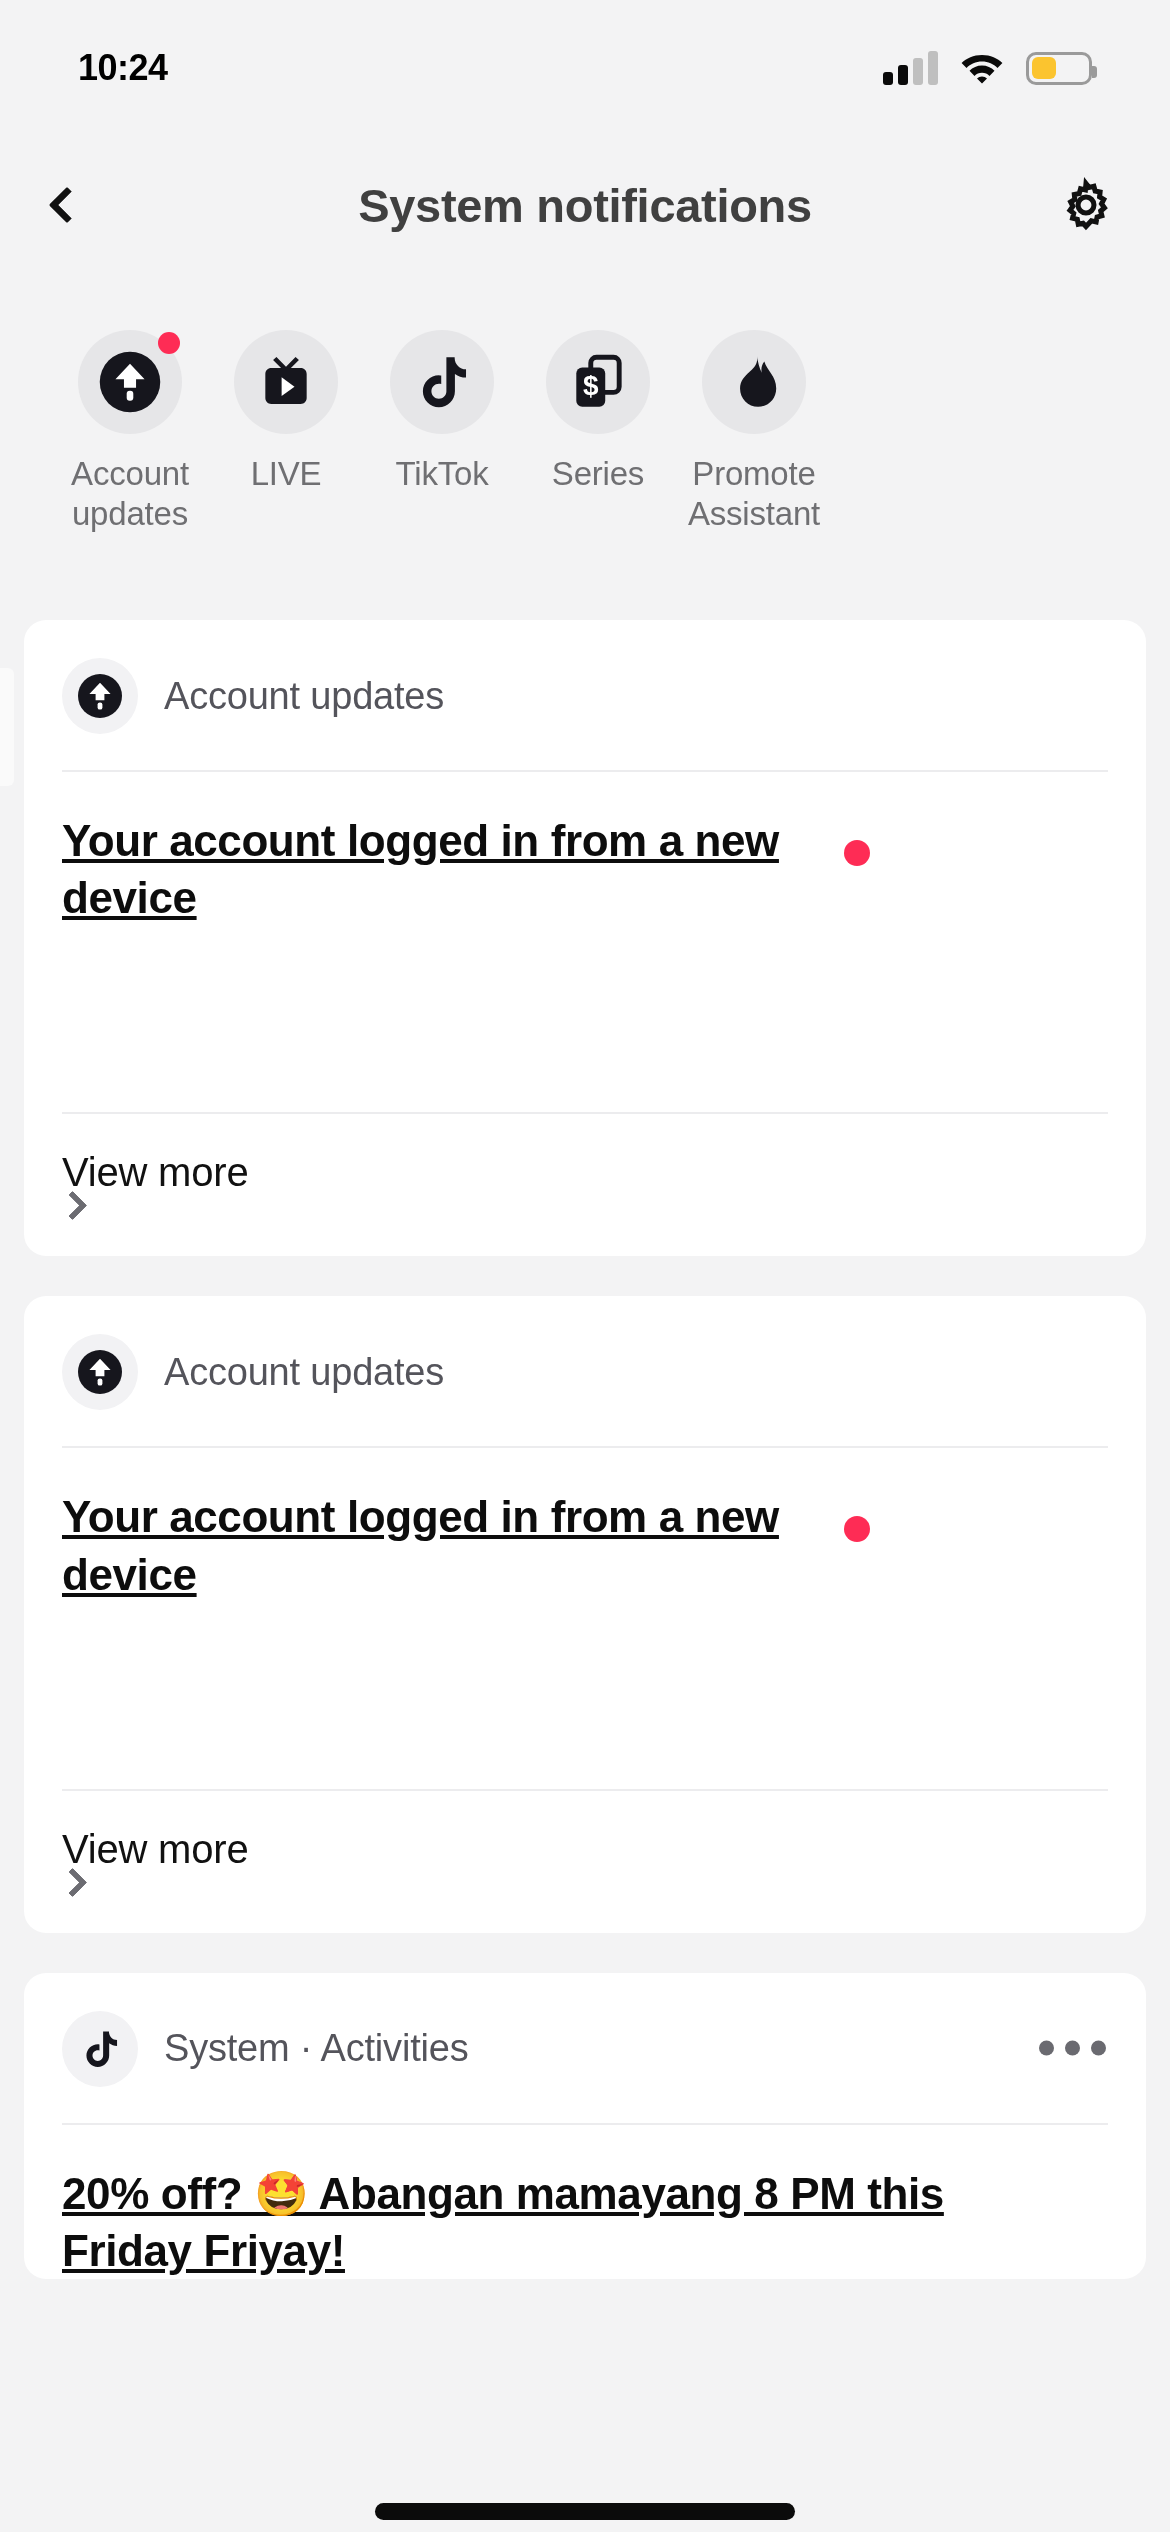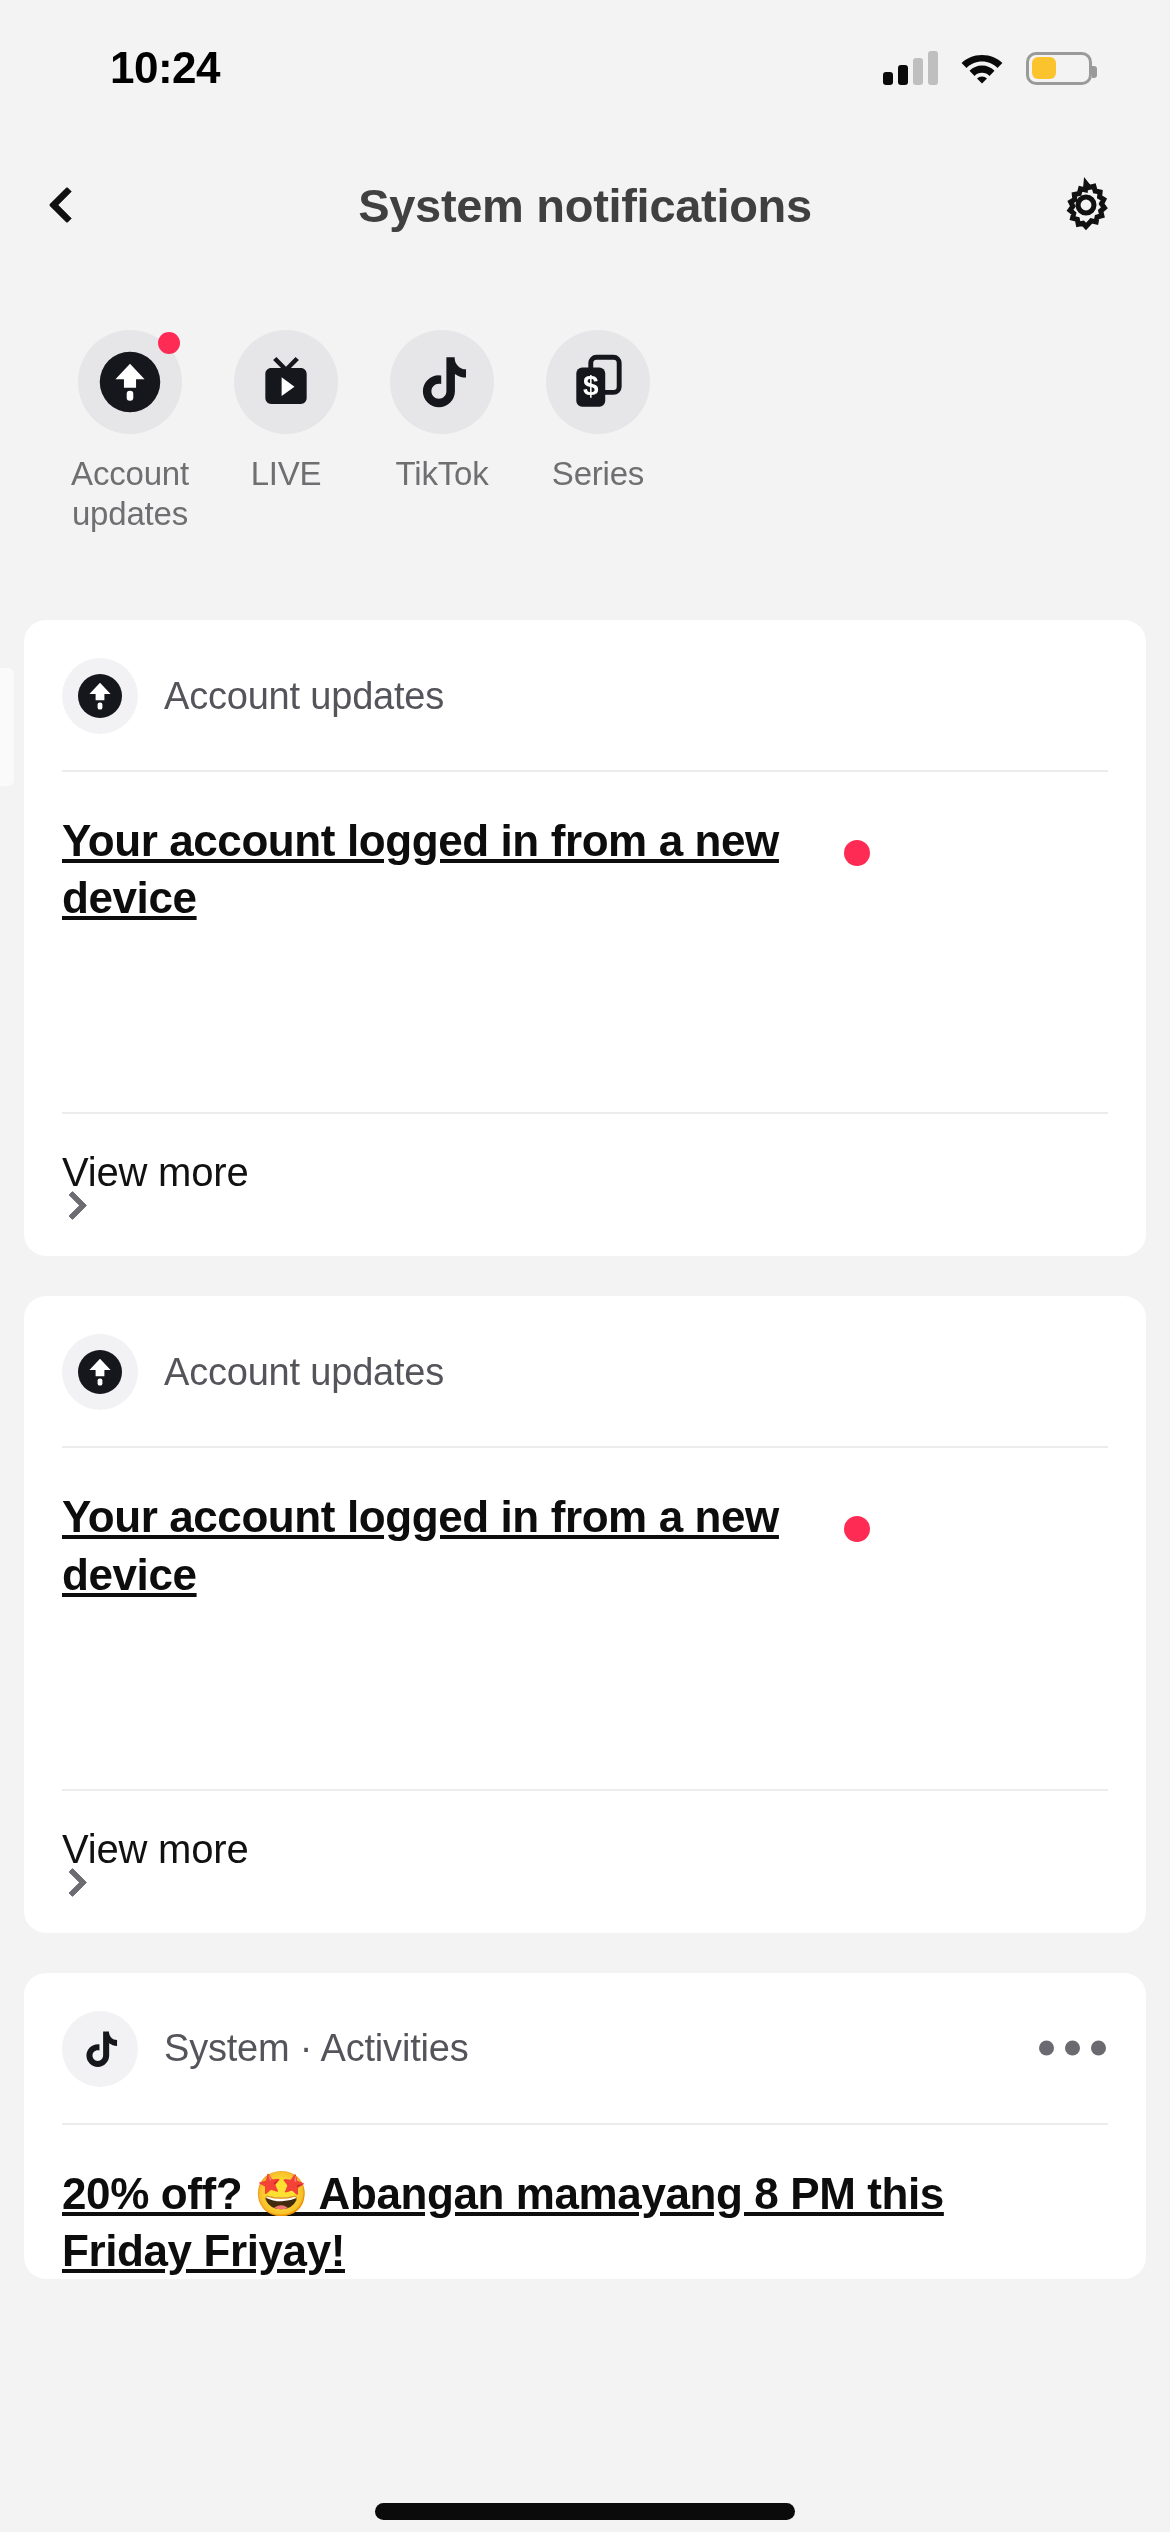--- a/index.html
+++ b/index.html
@@ -12,22 +12,22 @@
   }
   .phone { position:relative; width:1170px; height:2532px; background:#F3F3F4; }
 
   
   .statusbar {
     position:absolute; top:0; left:0; width:1170px; height:118px;
     display:flex; align-items:center; justify-content:space-between;
     padding:0 78px 0 78px;
   }
   .sb-time {
-    font-size:44px; font-weight:bold; color:#000;
-    letter-spacing:-0.5px; margin-top:18px;margin-left:32px;
+    font-size:36px; font-weight:bold; color:#000;
+    letter-spacing:-0.5px; margin-top:18px;
   }
   .sb-right { display:flex; align-items:center; gap:22px; margin-top:18px; }
   .sig { display:flex; align-items:flex-end; gap:5px; height:34px; }
   .sig i { width:10px; border-radius:3px; display:block; background:#0a0a0a; }
   .sig i:nth-child(1){ height:13px; }
   .sig i:nth-child(2){ height:20px; }
   .sig i:nth-child(3){ height:27px; background:#BFBFBF; }
   .sig i:nth-child(4){ height:34px; background:#BFBFBF; }
   .wifi { width:44px; height:34px; position:relative; }
   .batt {
@@ -217,20 +217,28 @@
       <div class="chip-circle">
         <svg width="62" height="62" viewBox="0 0 24 24">
           <rect x="9.2" y="2.4" width="11" height="13.6" rx="2.2" fill="none" stroke="#16161D" stroke-width="1.9"></rect>
           <rect x="3.6" y="6.4" width="11.2" height="15.2" rx="2.3" fill="#16161D"></rect>
           <text x="9.2" y="17.2" font-size="10.8" font-weight="bold" fill="#fff" text-anchor="middle" font-family="Liberation Sans, sans-serif">$</text>
         </svg>
       </div>
       <div class="chip-label">Series</div>
     </div>
 
+    <div class="chip">
+      <div class="chip-circle">
+        <svg width="62" height="62" viewBox="0 0 24 24">
+          <path fill="#16161D" d="M13.2 1.8c.5 3.4-1.6 5-3.1 6.4-1.7 1.6-3.5 3.3-3.5 6.3 0 4 3.1 7.1 7 7.1s7-3.1 7-7.1c0-4.7-3.6-7-4.6-10.4-1.1 1.3-1.3 2.9-1 4.3-.9-1.9-1.6-4.3-1.8-6.6z"></path>
+        </svg>
+      </div>
+      <div class="chip-label">Promote Assistant</div>
+    </div>
 
   </div>
 
   <div class="cards">
 
     <div class="card-edge-peek ghost" style="top:48px;height:118px;background:#fff;opacity:.55"></div>
 
     <div class="card">
       <div class="card-head">
         <div class="head-avatar">

